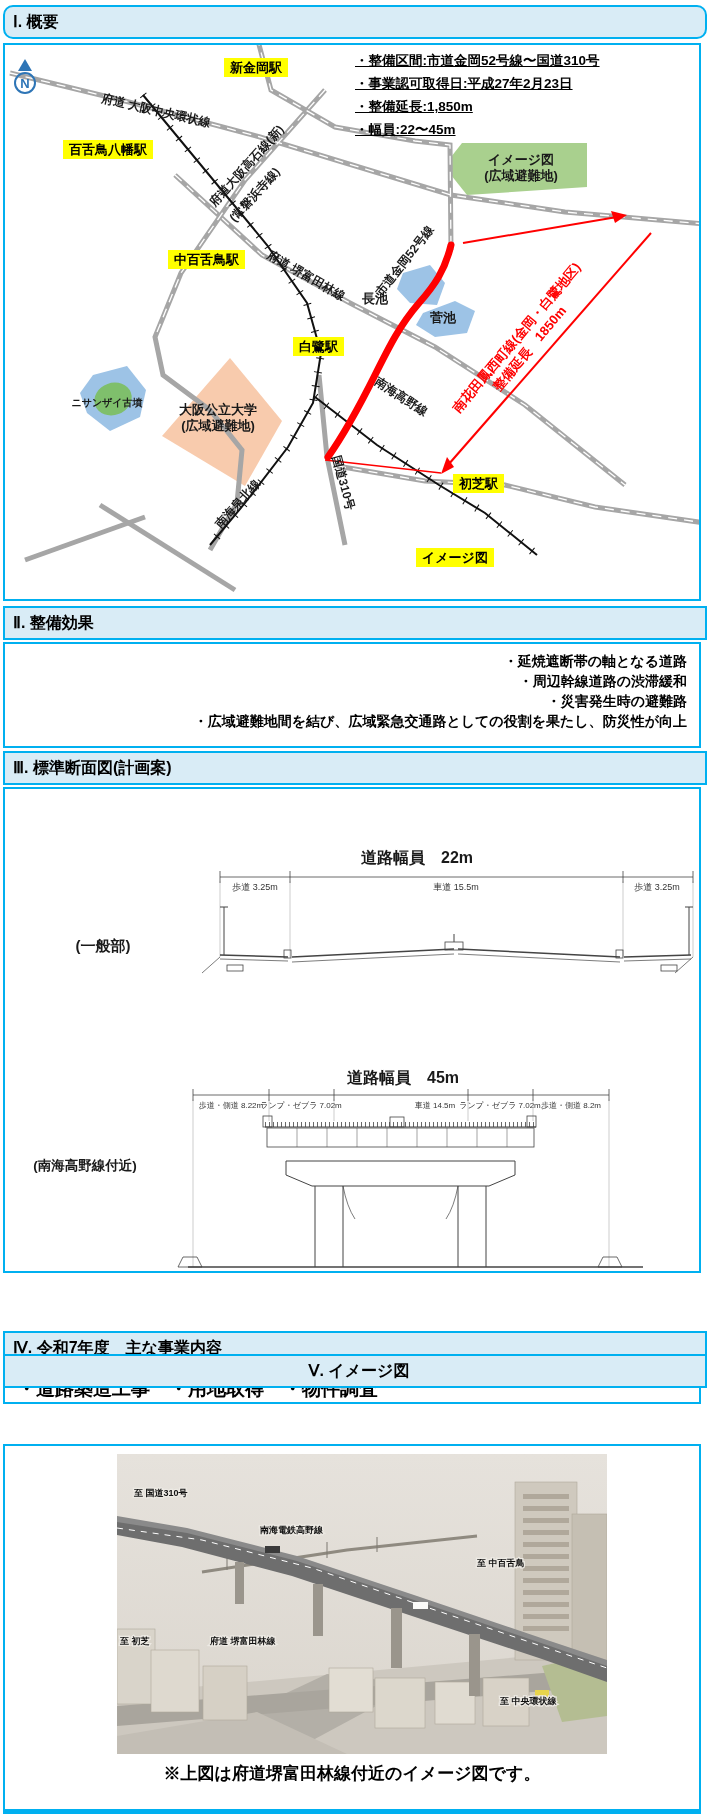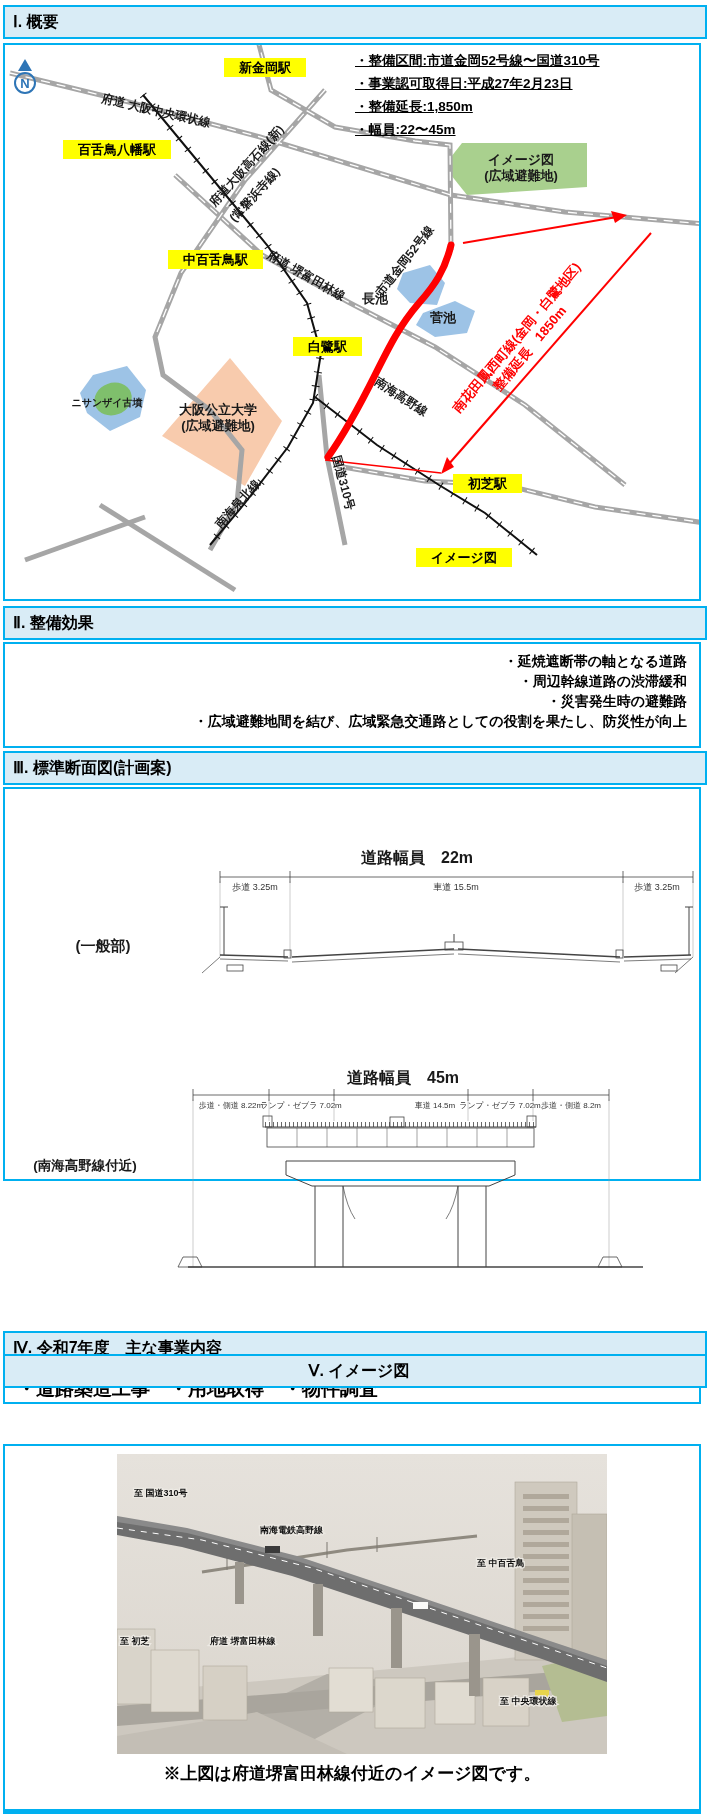--- a/index.html
+++ b/index.html
@@ -11,34 +11,34 @@
   .sec-b{position:absolute;left:3px;width:698px;background:#fff;
          border:2px solid #00B0F0;box-sizing:border-box;}
   .facts{position:absolute;left:350px;top:4px;width:350px;}
   .facts div{font-weight:bold;font-size:13.5px;line-height:23px;
              text-decoration:underline;white-space:nowrap;}
   .bullets{padding:7px 12px;}
   .bullets div{font-weight:bold;font-size:14px;line-height:20px;}
   .maplbl{position:absolute;font-weight:bold;font-size:12px;color:#1a1a1a;
           white-space:nowrap;transform:translate(-50%,-50%);}
   .stn{position:absolute;background:#FFFF00;font-weight:bold;font-size:13px;
-       color:#000;padding:0 15px;line-height:19px;white-space:nowrap;text-align:center;}
+       color:#000;padding:0 6px;line-height:19px;white-space:nowrap;text-align:center;}
   .area-lbl{position:absolute;font-weight:bold;font-size:13px;color:#1a1a1a;
             text-align:center;transform:translate(-50%,-50%);line-height:16px;}
   .redlbl{position:absolute;color:#FF0000;font-weight:bold;font-size:13px;
           text-align:center;transform:translate(-50%,-50%) rotate(-50deg);
           line-height:17px;white-space:nowrap;}
   .caption{position:absolute;left:0;width:100%;text-align:center;
            font-weight:bold;font-size:17px;}
   svg text{font-family:"Liberation Sans",sans-serif;}
 </style>
 </head>
 <body>
 
-<div class="sec-h" style="top:5px;">Ⅰ. 概要</div>
+<div class="sec-h" style="top:5px;border-radius:10px;">Ⅰ. 概要</div>
 
 <div class="sec-b" style="top:43px;height:558px;">
   <div style="position:absolute;inset:0;overflow:hidden;">
     <svg width="700" height="554" viewBox="0 0 700 554">
 
       <g>
         <polygon points="446,112 457,98 582,98 582,142 462,150 446,130" fill="#A9D08E"></polygon>
         <polygon points="225,313 277,376 240,441 157,391" fill="#F8CBAD"></polygon>
         <polygon points="88,330 122,321 141,345 135,372 105,386 82,368 75,348" fill="#9DC3E6"></polygon>
         <ellipse cx="108" cy="354" rx="19" ry="16" fill="#7FBF6C" transform="rotate(-20 108 354)"></ellipse>
@@ -138,21 +138,21 @@
 <div class="sec-b" style="top:642px;height:106px;text-align:right;">
   <div class="bullets">
     <div>・延焼遮断帯の軸となる道路</div>
     <div>・周辺幹線道路の渋滞緩和</div>
     <div>・災害発生時の避難路</div>
     <div>・広域避難地間を結び、広域緊急交通路としての役割を果たし、防災性が向上</div>
   </div>
 </div>
 
 <div class="sec-h" style="top:751px;">Ⅲ. 標準断面図(計画案)</div>
-<div class="sec-b" style="top:787px;height:394px;">
+<div class="sec-b" style="top:787px;height:486px;">
   <svg width="694" height="531" viewBox="0 0 694 531">
 
     <g stroke="#444" fill="none">
       <text x="412" y="74" text-anchor="middle" font-size="16" font-weight="bold" fill="#1a1a1a" stroke="none">道路幅員　22m</text>
       <line x1="215" y1="88" x2="688" y2="88" stroke-width="0.8"></line>
       <line x1="215" y1="82" x2="215" y2="94" stroke-width="0.8"></line>
       <line x1="285" y1="82" x2="285" y2="94" stroke-width="0.8"></line>
       <line x1="618" y1="82" x2="618" y2="94" stroke-width="0.8"></line>
       <line x1="688" y1="82" x2="688" y2="94" stroke-width="0.8"></line>
       <text x="250" y="101" text-anchor="middle" font-size="9" fill="#333" stroke="none">歩道 3.25m</text>

